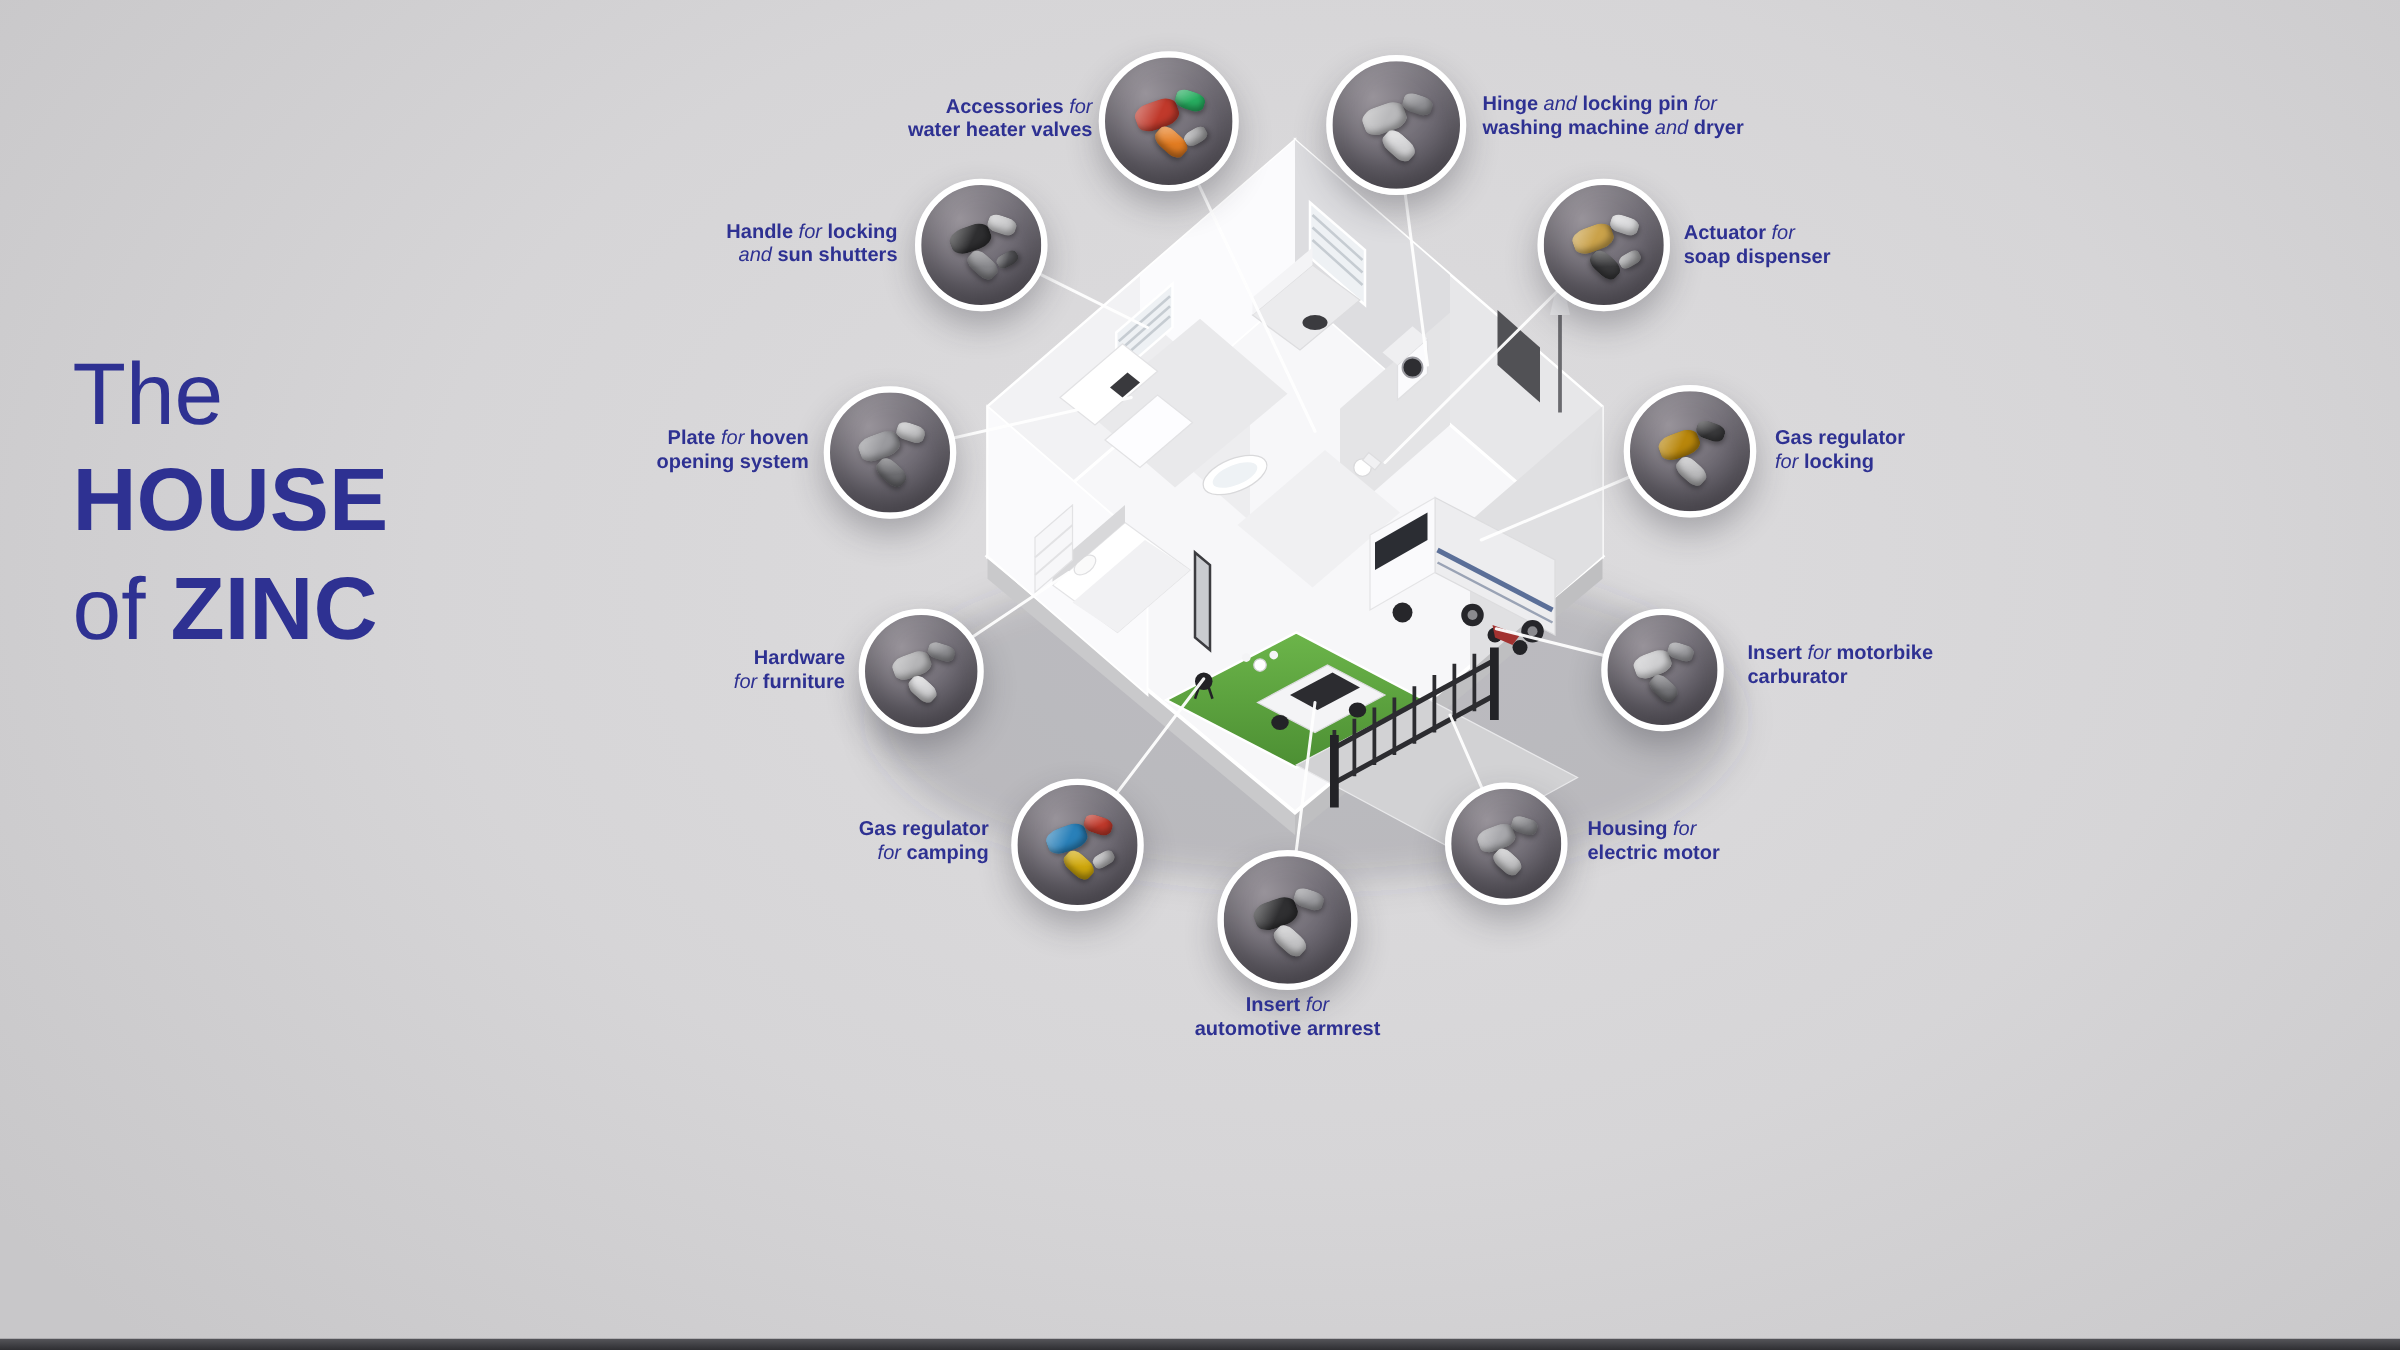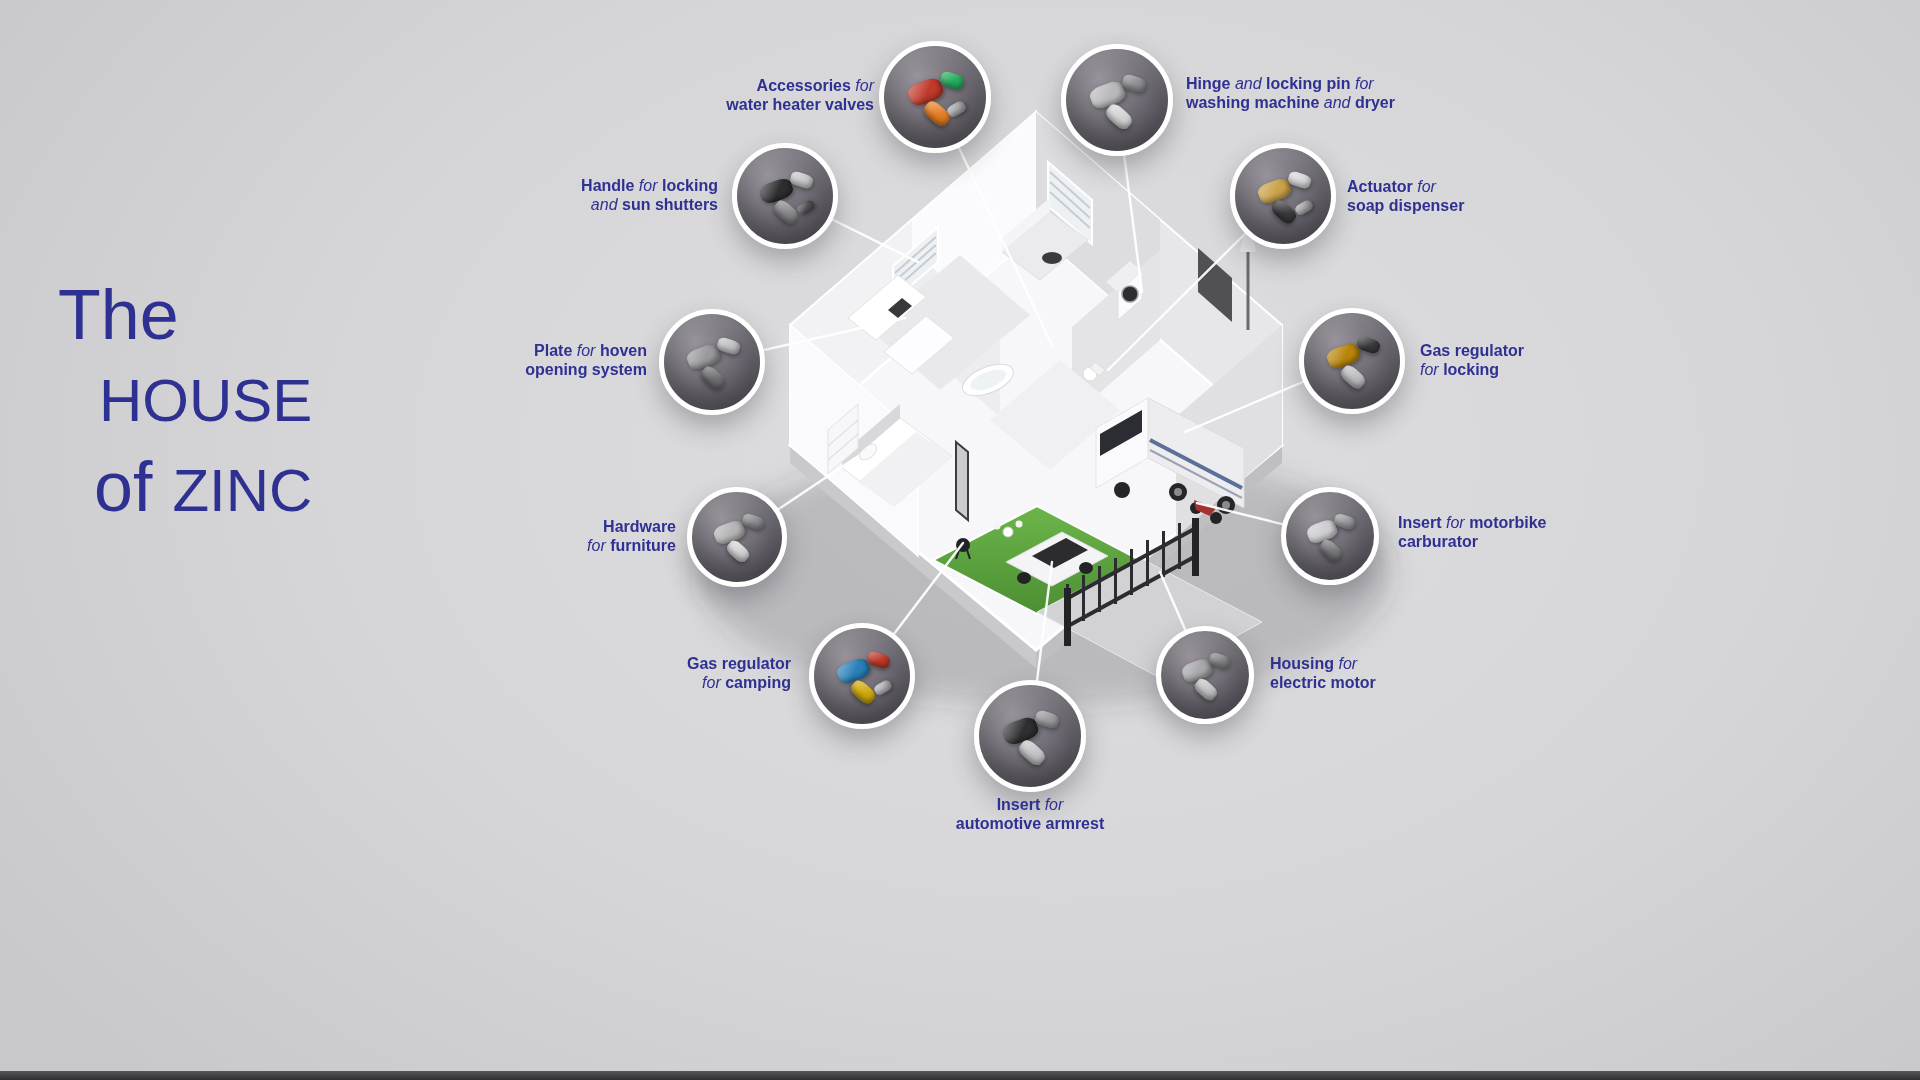--- a/index.html
+++ b/index.html
@@ -16,22 +16,22 @@
   #scene{position:absolute;left:0;top:0;width:1920px;height:1080px;}
 
   
   .title-block{
     position:absolute;left:58px;top:272px;
     color:var(--accent,#2e3192);
     white-space:nowrap; user-select:none;
   }
   .t-line{line-height:86px;}
   .t-light{font-size:70px;font-weight:400;}
-  .t-bold{font-size:60px;font-weight:400;text-align:right;}
-  .t-gap{margin-right:20px;margin-left:36px;}
+  .t-bold{font-size:71px;font-weight:700;}
+  .t-gap{margin-right:20px;}
 
   
   .callout-circle{
     position:absolute;border-radius:50%;
     border:5px solid #ffffff;
     background:radial-gradient(circle at 32% 28%, #98939a 0%, #6b6770 55%, #514d56 100%);
     box-shadow:0 12px 26px rgba(40,40,50,.30);
     overflow:hidden;
   }
   .callout-circle::after{

